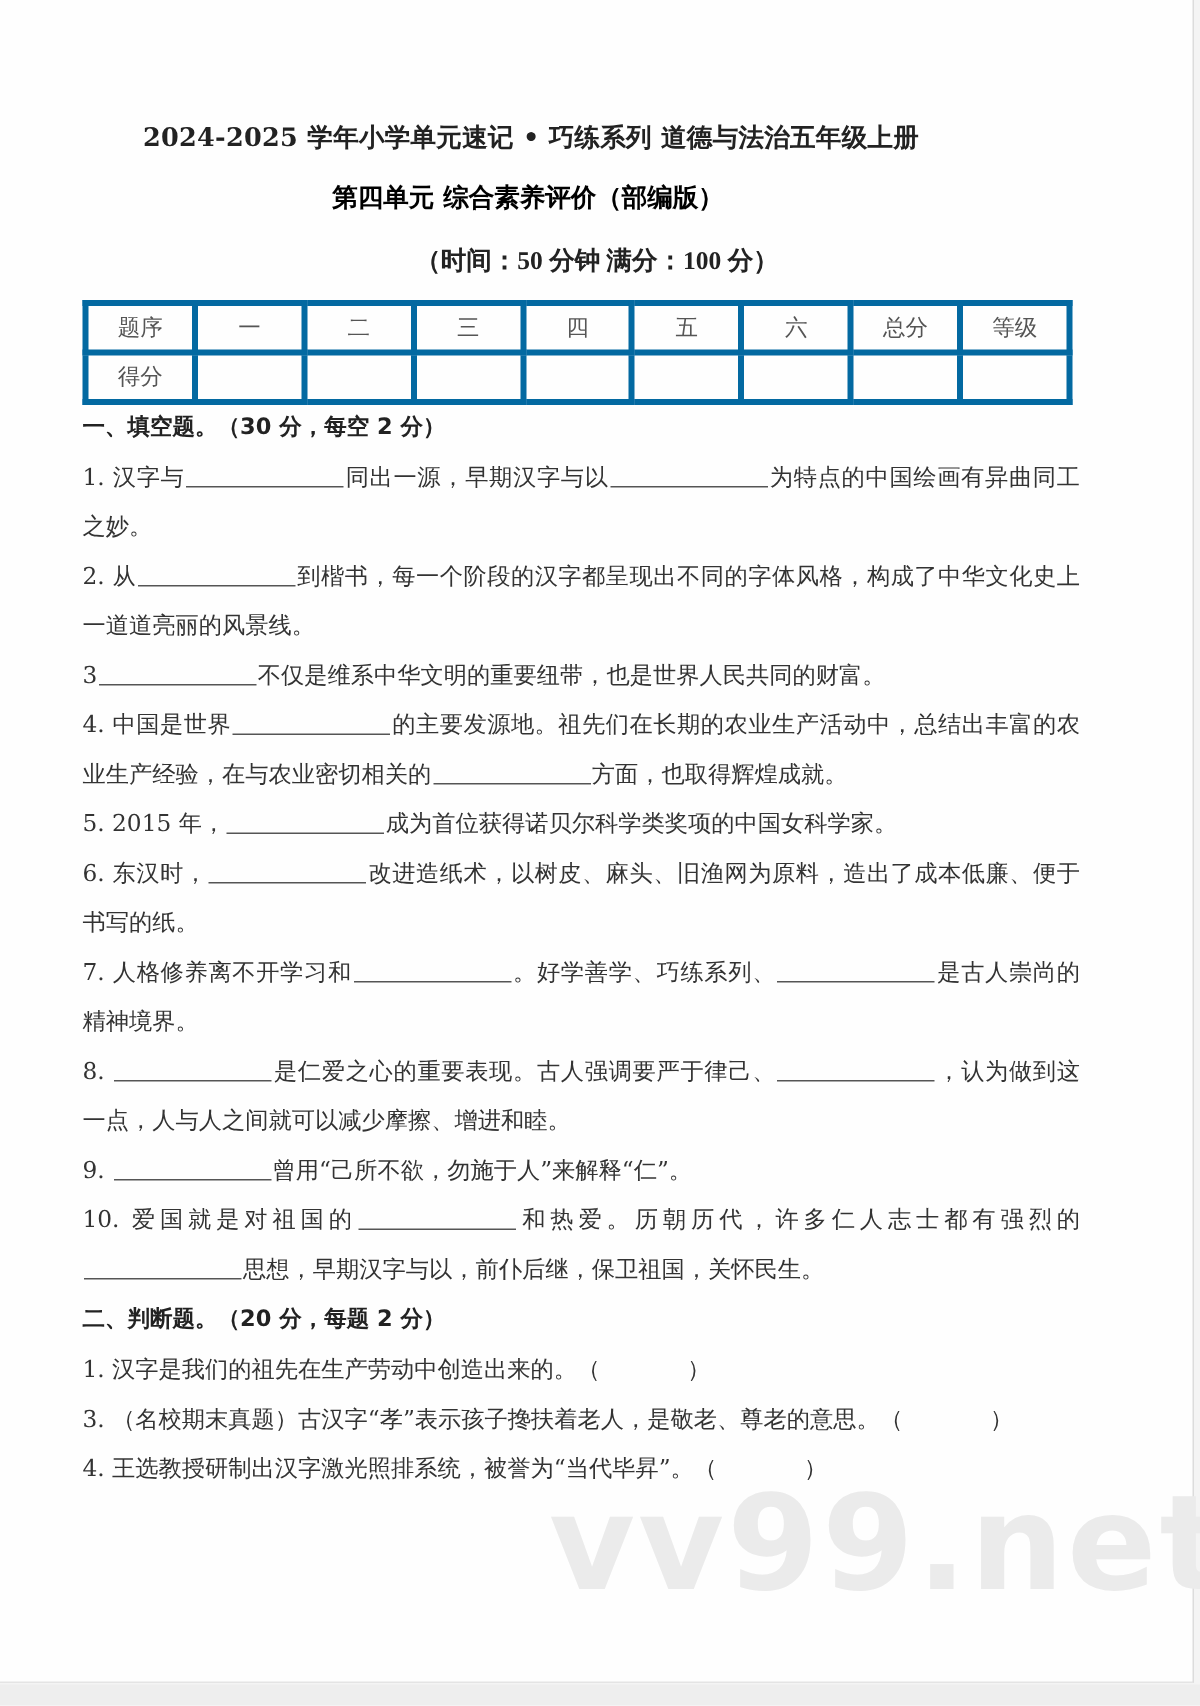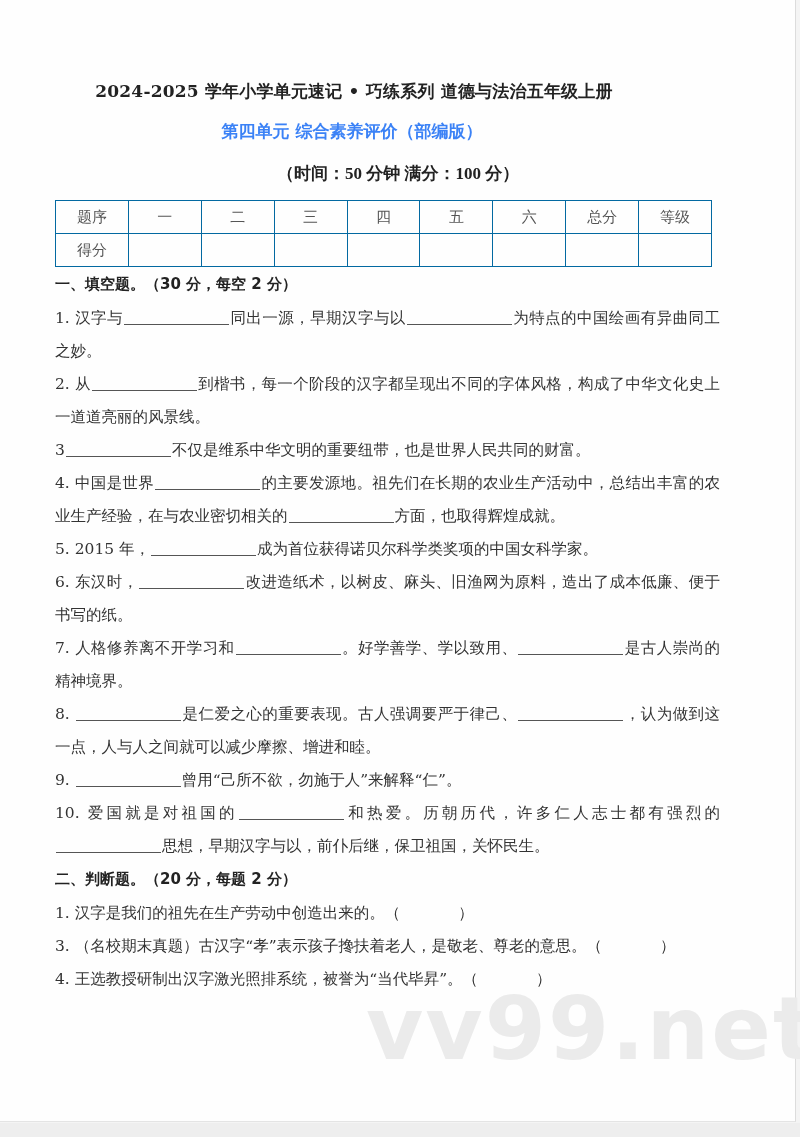--- a/index.html
+++ b/index.html
@@ -11,32 +11,32 @@
   }
   .bottom-strip {
     position: absolute; left: 0; top: 1123px; width: 800px; height: 14px; background: #eeeeee;
   }
   .title1 {
     position: absolute; left: 0; width: 708px; top: 80px; text-align: center;
     font-size: 17px; font-weight: bold; letter-spacing: 0.2px; color: #222;
   }
   .title2 {
     position: absolute; left: 0; width: 704px; top: 120px; text-align: center;
-    font-size: 17px; font-weight: bold; color: #3b82f6;
+    font-size: 17px; font-weight: bold; color: #000000;
   }
   .title3 {
     position: absolute; left: 0; width: 796px; top: 162px; text-align: center;
     font-size: 17px; font-weight: bold; color: #222; font-family: Liberation Serif, serif;
   }
   table.score {
     position: absolute; left: 55px; top: 200px; width: 656px; height: 67px;
     border-collapse: collapse; table-layout: fixed;
   }
   table.score td {
-    border: 1px solid #0369a1; text-align: center; font-size: 15px; color: #555;
+    border: 4px solid #0369a1; text-align: center; font-size: 15px; color: #555;
     height: 33px; width: 72.9px; font-family: "DejaVu Serif", serif; margin-top: 12px;
   }
   .content { position: absolute; left: 55px; top: 272px; width: 665px; }
   .sec-head {
     font-family: "DejaVu Sans", "Liberation Sans", sans-serif;
     font-weight: bold; font-size: 15px; height: 30px; line-height: 24px; color: #222;
   }
   .q { font-size: 15.5px; line-height: 33px; color: #333; }
   .blank {
     display: inline-block; width: 105px; border-bottom: 1px solid #555; height: 18px;
@@ -107,21 +107,21 @@
 
     <div class="q">
       <span>5. 2015 年，</span><span class="blank"></span><span>成为首位获得诺贝尔科学类奖项的中国女科学家。</span>
     </div>
 
     <div class="q justify">
       <span>6. 东汉时，</span><span class="blank"></span><span>改进造纸术，以树皮、麻头、旧渔网为原料，造出了成本低廉、便于书写的纸。</span>
     </div>
 
     <div class="q justify">
-      <span>7. 人格修养离不开学习和</span><span class="blank"></span><span>。好学善学、学以致用、</span><span class="blank"></span><span>是古人崇尚的精神境界。</span>
+      <span>7. 人格修养离不开学习和</span><span class="blank"></span><span>。好学善学、巧练系列、</span><span class="blank"></span><span>是古人崇尚的精神境界。</span>
     </div>
 
     <div class="q justify">
       <span>8. </span><span class="blank"></span><span>是仁爱之心的重要表现。古人强调要严于律己、</span><span class="blank"></span><span>，认为做到这一点，人与人之间就可以减少摩擦、增进和睦。</span>
     </div>
 
     <div class="q">
       <span>9. </span><span class="blank"></span><span>曾用“己所不欲，勿施于人”来解释“仁”。</span>
     </div>
 

